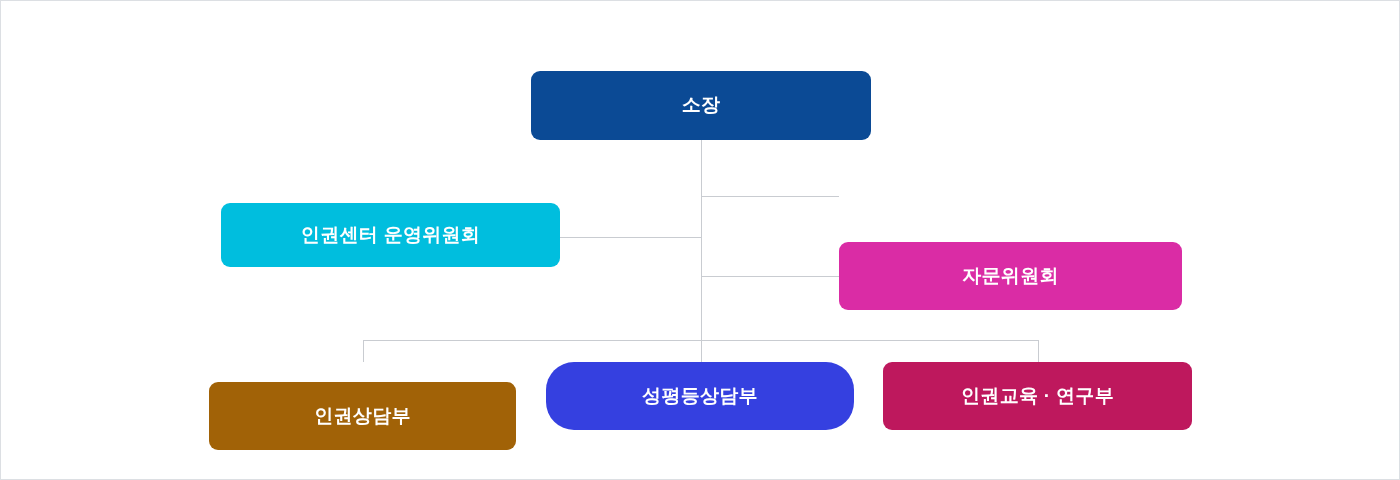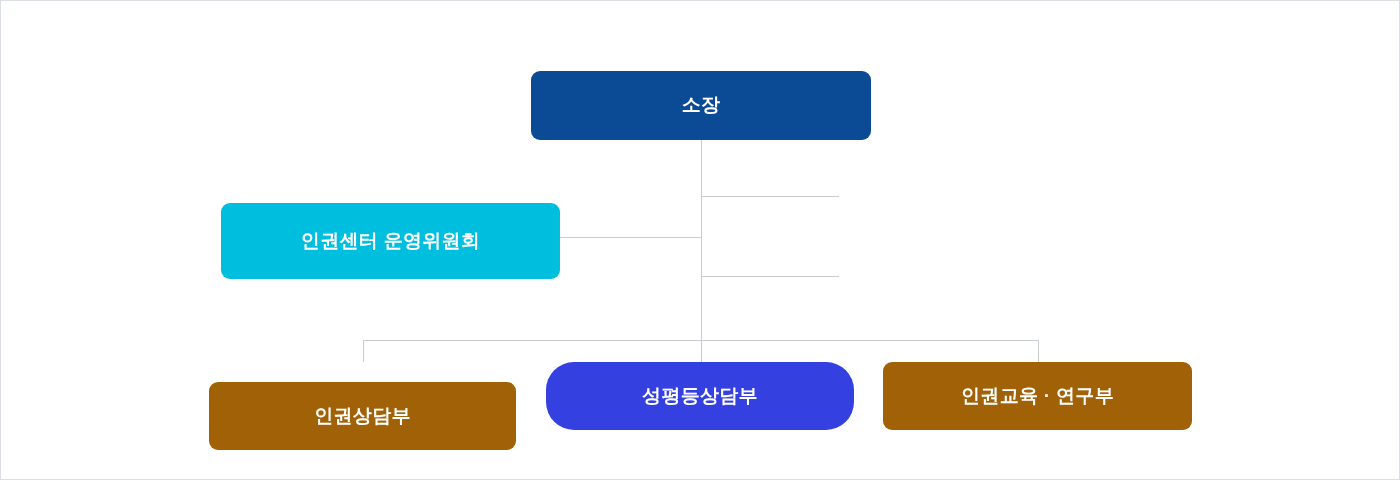--- a/index.html
+++ b/index.html
@@ -61,21 +61,21 @@
 
   
   #node-director {
     left: 530px;  top: 70px;
     width: 340px; height: 69px;
     background: #0b4a95;
     font-size: 19px;
   }
   #node-steering-committee {
     left: 220px;  top: 202px;
-    width: 339px; height: 76px;
+    width: 339px; height: 64px;
     background: #00bede;
     font-size: 19px;
   }
   #node-investigation-committee {
     left: 838px;  top: 160px;
     width: 343px; height: 69px;
     background: #da2ca5;
     font-size: 19px;
   }
   #node-advisory-committee {
@@ -94,21 +94,21 @@
   #node-dept-gender {
     left: 545px;  top: 361px;
     width: 308px; height: 68px;
     background: #3540e0;
     font-size: 19px;
     border-radius: 28px;
   }
   #node-dept-education {
     left: 882px;  top: 361px;
     width: 309px; height: 68px;
-    background: #a16207;
+    background: #be185d;
     font-size: 19px;
   }
 </style>
 </head>
 <body>
 
 <div id="org-chart-root">
 
   <div id="connector-layer">
 
@@ -129,20 +129,23 @@
 
   <div class="node" id="node-director">
     <span class="node-label">소장</span>
   </div>
 
   <div class="node" id="node-steering-committee">
     <span class="node-label">인권센터 운영위원회</span>
   </div>
 
 
+  <div class="node" id="node-advisory-committee">
+    <span class="node-label">자문위원회</span>
+  </div>
 
   <div class="node" id="node-dept-counseling">
     <span class="node-label">인권상담부</span>
   </div>
 
   <div class="node" id="node-dept-gender">
     <span class="node-label">성평등상담부</span>
   </div>
 
   <div class="node" id="node-dept-education">

